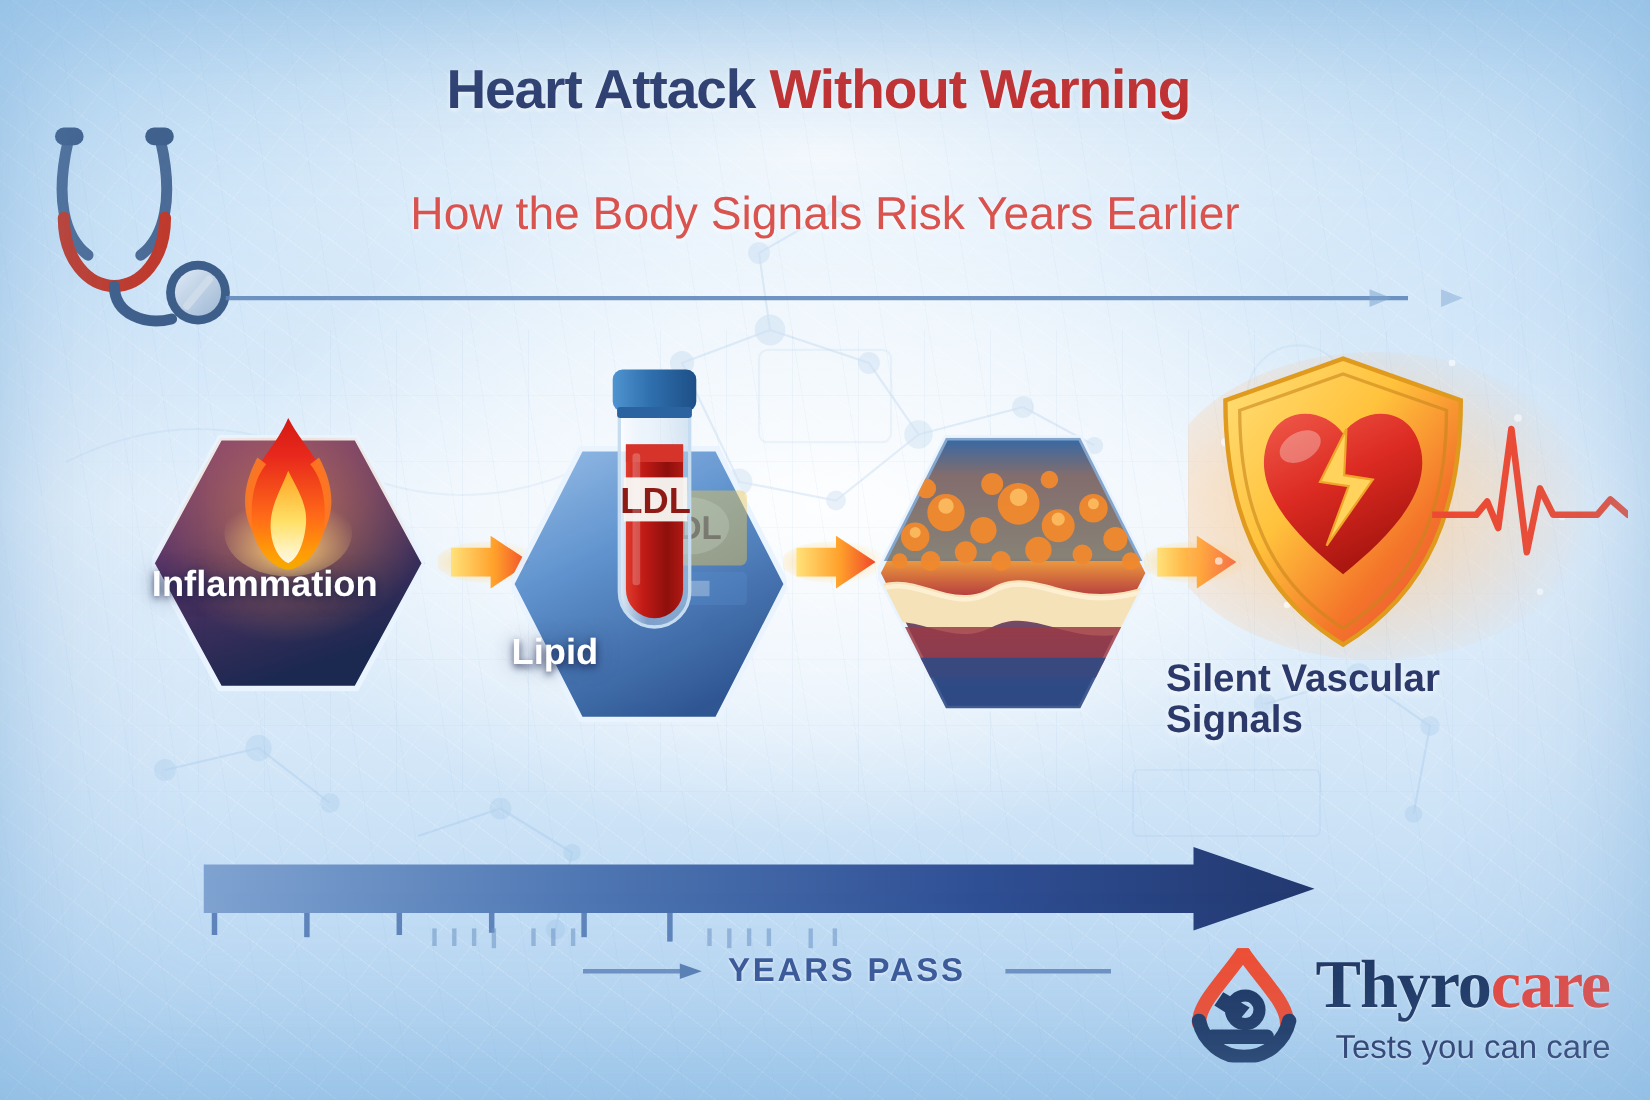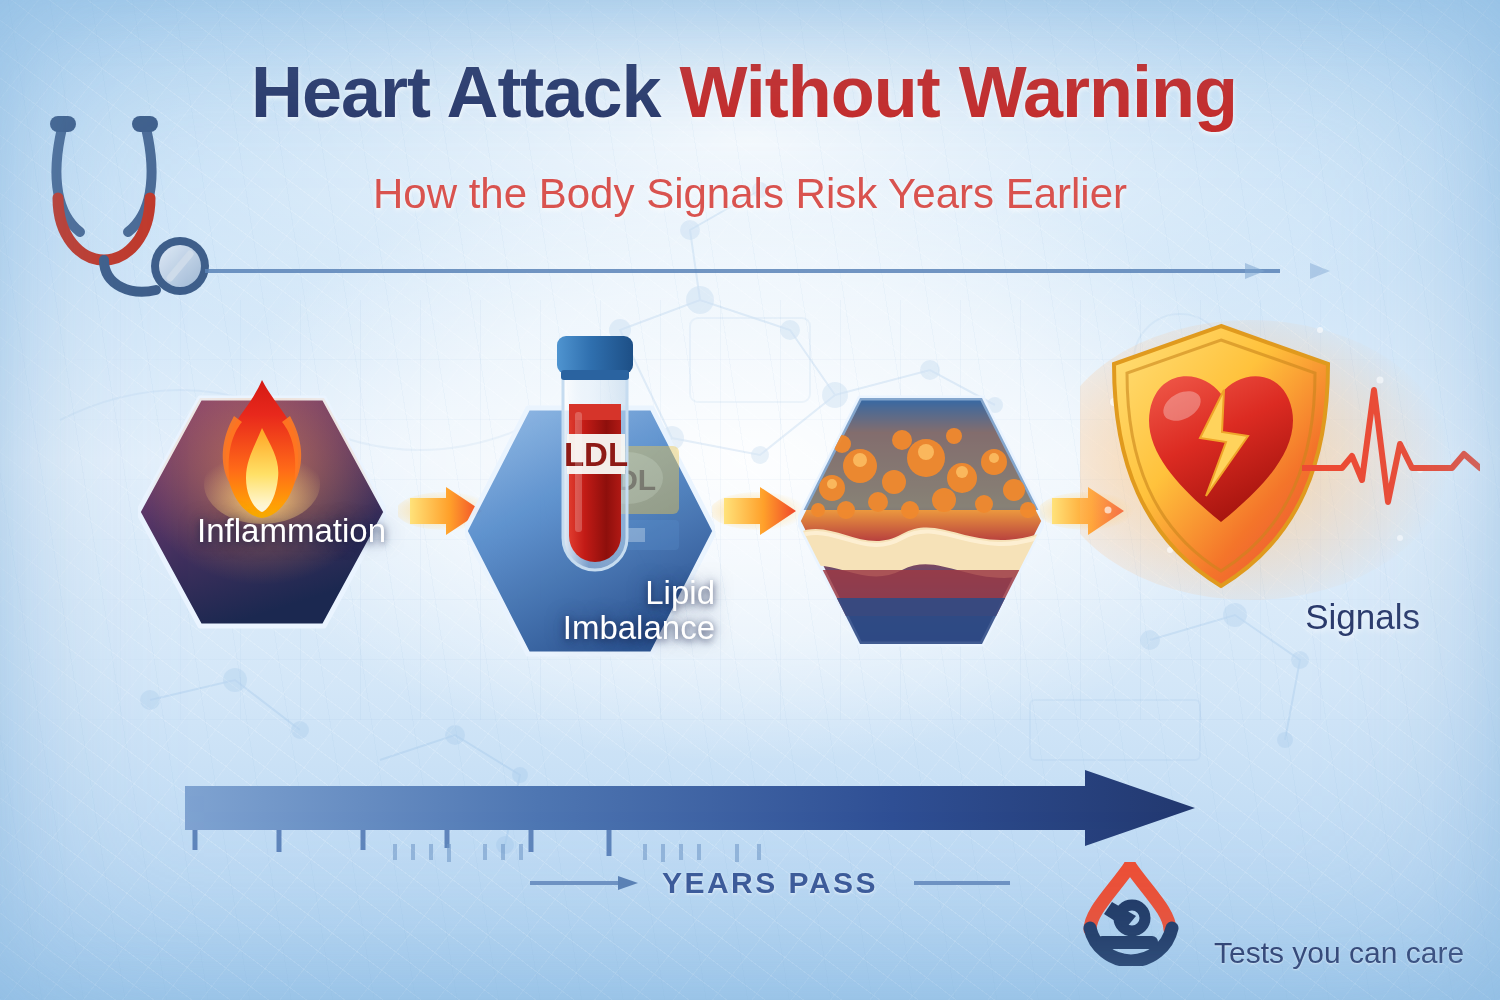--- a/index.html
+++ b/index.html
@@ -41,21 +41,21 @@
   }
   .vignette {
     position:absolute; inset:0; pointer-events:none;
     box-shadow: inset 0 0 170px rgba(120,170,215,.48), inset 0 0 60px rgba(150,195,230,.35);
   }
 
   
   #title {
     position:absolute; top:56px; left:0; width:1488px;
     text-align:center; line-height:1;
-    font-size:72px; font-weight:bold; letter-spacing:-1px;
+    font-size:50px; font-weight:bold; letter-spacing:-1px;
     white-space:nowrap;
     text-shadow:0 2px 5px rgba(255,255,255,.85);
   }
   #title .t-navy { color:#2B3A6B; }
   #title .t-red  { color:#C62A28; }
   #subtitle {
     position:absolute; top:170px; left:0; width:1500px;
     text-align:center;
     font-size:42px; color:#D9534F; font-weight:500;
     text-shadow:0 2px 5px rgba(255,255,255,.8);
@@ -66,22 +66,22 @@
   #steth-line { position:absolute; left:205px; top:262px; width:1130px; height:18px; }
 
   
   .stage-node { position:absolute; }
 
   .hexwrap { position:absolute; }
   .hex-svg { position:absolute; left:0; top:0; }
 
   .node-label {
     position:absolute; width:100%;
-    text-align:right; color:#ffffff;
-    font-size:33px; font-weight:400; line-height:1.06;
+    text-align:left; color:#ffffff;
+    font-size:33px; font-weight:700; line-height:1.06;
     text-shadow:0 2px 7px rgba(20,30,70,.75), 0 0 18px rgba(30,50,100,.5);
     pointer-events:none;
   }
   .node-label.dark {
     color:#2B3A6B;
     text-shadow:0 2px 6px rgba(255,255,255,.9);
   }
 
   .connector { position:absolute; }
 
@@ -311,21 +311,20 @@
       <path d="M22 72 L74 72 L74 204 A26 26 0 0 1 22 204 Z" fill="url(#bloodG)"></path>
       <rect x="22" y="72" width="52" height="16" fill="#d6342a"></rect>
       <rect x="20" y="102" width="58" height="40" fill="#f7f7f4" opacity=".96"></rect>
       <text x="49" y="134" font-family="Liberation Sans, sans-serif" font-size="33" font-weight="bold" fill="#8e1a16" text-anchor="middle">LDL</text>
       <rect x="10" y="4" width="76" height="38" rx="9" fill="url(#capG)"></rect>
       <rect x="14" y="38" width="68" height="10" rx="3" fill="#2a63a0"></rect>
       <rect x="28" y="80" width="7" height="120" rx="3" fill="#ffffff" opacity=".22"></rect>
     </svg>
     <div class="node-label" style="top:176px;">
       <div>Lipid</div>
-      <div>Imbalance</div>
     </div>
   </div>
 
   <svg class="connector" style="left:712px; top:478px; width:96px; height:66px;" viewBox="0 0 96 66">
     <ellipse cx="46" cy="33" rx="48" ry="19" fill="url(#agl1)"></ellipse>
     <path d="M12 20 L48 20 L48 9 L84 33 L48 57 L48 46 L12 46 Z" fill="url(#ag1)"></path>
   </svg>
 
   <div class="stage-node hexwrap" style="left:798px; top:392px; width:246px; height:258px;">
     <svg class="hex-svg" viewBox="0 0 246 258" width="246" height="258">
@@ -426,20 +425,21 @@
       <path d="M125 74 C 106 48, 62 48, 54 90 C 46 132, 88 172, 125 202 C 162 172, 204 132, 196 90 C 188 48, 144 48, 125 74 Z" fill="url(#heartG)"></path>
       <path d="M128 70 L104 118 L130 122 L110 176 L152 116 L126 112 Z" fill="#FFD35C" stroke="#F0A429" stroke-width="2"></path>
       <ellipse cx="86" cy="86" rx="20" ry="13" fill="#ffffff" opacity=".3" transform="rotate(-28 86 86)"></ellipse>
     </svg>
 
     <svg style="position:absolute;left:222px;top:66px;" width="178" height="140" viewBox="0 0 178 140">
       <path d="M0 92 L40 92 L50 80 L60 104 L72 14 L86 126 L98 68 L110 92 L150 92 L162 78 L178 92" fill="none" stroke="#ED4A33" stroke-width="6" stroke-linejoin="round" stroke-linecap="round"></path>
     </svg>
 
     <div class="node-label dark" style="top:288px; left:-20px; width:360px; font-size:35px;">
+      <div>Silent Vascular</div>
       <div>Signals</div>
     </div>
   </div>
 
   <svg id="timeline" viewBox="0 0 1010 100">
     <defs>
       <linearGradient id="tlG" x1="0" y1="0" x2="1" y2="0">
         <stop offset="0" stop-color="#7FA3D1"></stop>
           <stop offset="35%" stop-color="#4E76B2"></stop>
           <stop offset="70%" stop-color="#2F4F94"></stop>
@@ -487,17 +487,20 @@
 
   <div id="logo">
     <svg style="position:absolute;left:0;top:0;" width="116" height="104" viewBox="0 0 116 104">
       <path d="M52 4 C 34 30, 12 50, 12 68" fill="none" stroke="#EF4E33" stroke-width="13" stroke-linecap="round"></path>
       <path d="M52 4 C 70 30, 92 50, 92 68" fill="none" stroke="#EF4E33" stroke-width="13" stroke-linecap="round"></path>
       <path d="M12 66 A 42 42 0 0 0 94 66" fill="none" stroke="#1F3864" stroke-width="13" stroke-linecap="round"></path>
       <circle cx="54" cy="56" r="13" fill="none" stroke="#1F3864" stroke-width="11"></circle>
       <rect x="18" y="74" width="62" height="13" rx="6" fill="#1F3864"></rect>
       <path d="M34 40 L58 54 L48 66 L26 52 Z" fill="#1F3864"></path>
     </svg>
+    <div id="logo-wordmark">
+      <span class="lw-navy">Thyro</span><span class="lw-red">care</span>
+    </div>
     <div id="logo-tagline">Tests you can care</div>
   </div>
 
   <div class="vignette"></div>
 </div>
 
 </body></html>

